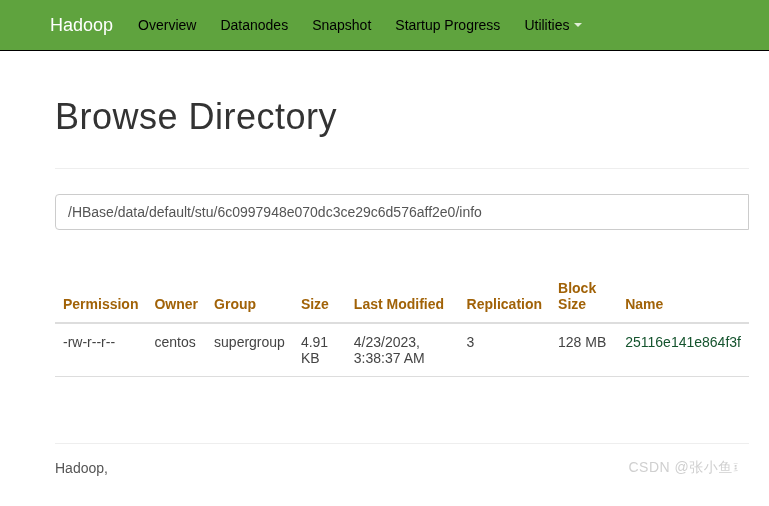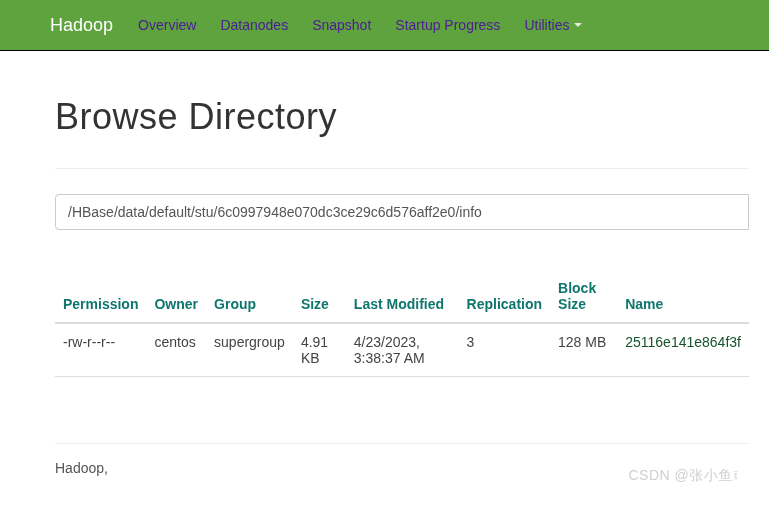--- a/index.html
+++ b/index.html
@@ -1,32 +1,32 @@
 <!DOCTYPE html>
 <html><head>
   <meta charset="utf-8">
   <style>
     * { margin: 0; padding: 0; box-sizing: border-box; }
     body { font-family: "Helvetica Neue", Helvetica, Arial, sans-serif; font-size: 14px; color: #333; background: #fff; }
     .navbar { background: #5fa33e; border-bottom: 1px solid #000; padding: 0; width: 100%; }
     .navbar-inner { max-width: 769px; margin: 0 auto; padding: 0 20px 0 50px; display: flex; align-items: center; height: 50px; }
     .brand { color: #fff; font-size: 18px; font-weight: 500; margin-right: 25px; text-decoration: none; }
-    .nav-item { color: #4c1d95; font-size: 14px; margin-right: 24px; text-decoration: none; cursor: pointer; display: flex; align-items: center; }
+    .nav-item { color: #000000; font-size: 14px; margin-right: 24px; text-decoration: none; cursor: pointer; display: flex; align-items: center; }
     .nav-item .caret { margin-left: 4px; width: 0; height: 0; border-left: 4px solid transparent; border-right: 4px solid transparent; border-top: 4px solid #e0eed7; }
     .container { max-width: 769px; margin: 0 auto; padding: 0 20px 0 55px; }
     h1 { font-size: 36px; font-weight: 400; color: #333; margin: 45px 0 30px 0; letter-spacing: 0.5px; }
     .input-row { display: flex; margin-bottom: 40px; border-top: 1px solid #eee; padding-top: 25px; }
     .path-input { flex: 1; padding: 12px 12px; border: 1px solid #ccc; border-radius: 4px 0 0 4px; font-size: 14px; color: #555; height: 36px; }
     .go-btn { padding: 8px 14px; border: 1px solid #ccc; border-left: none; background: #fff; border-radius: 0 4px 4px 0; font-size: 14px; color: #333; cursor: pointer; height: 36px; }
     table { width: 100%; border-collapse: collapse; }
-    th { text-align: left; font-weight: bold; padding: 10px 8px; border-bottom: 2px solid #ddd; font-size: 14px; color: #0f766e; vertical-align: bottom; }
+    th { text-align: left; font-weight: bold; padding: 10px 8px; border-bottom: 2px solid #ddd; font-size: 14px; color: #a16207; vertical-align: bottom; }
     td { padding: 10px 8px; border-bottom: 1px solid #ddd; font-size: 14px; vertical-align: top; color: #444; }
     .file-link { color: #14532d; text-decoration: none; cursor: pointer; }
     .footer { margin-top: 66px; padding: 15px 0; border-top: 1px solid #eee; font-size: 14px; color: #555; line-height: 1.4; position: relative; }
-    .watermark { position: absolute; right: 10px; bottom: 8px; color: #bbb; font-size: 14px; opacity: 0.7; letter-spacing: 0.5px; }
+    .watermark { position: absolute; right: 10px; bottom: 16px; color: #bbb; font-size: 14px; opacity: 0.7; letter-spacing: 0.5px; }
   </style>
 </head>
 <body>
 
 <div class="navbar">
   <div class="navbar-inner">
     <a class="brand">Hadoop</a>
     <a class="nav-item">Overview</a>
     <a class="nav-item">Datanodes</a>
     <a class="nav-item">Snapshot</a>

